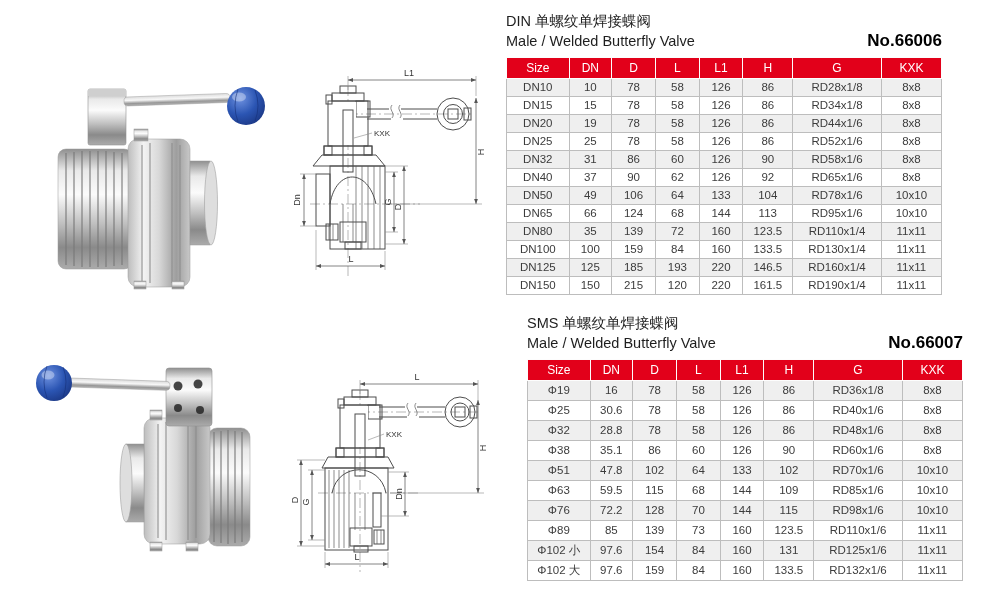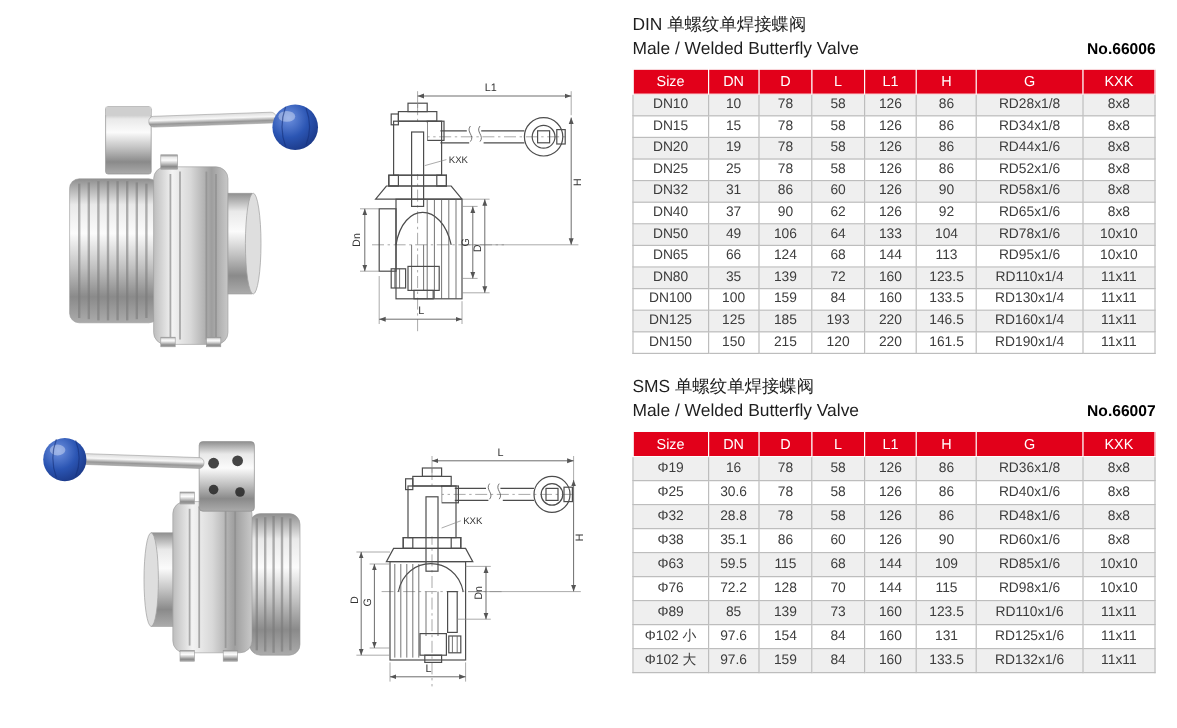--- a/index.html
+++ b/index.html
@@ -4,21 +4,21 @@
 <style>
   html,body{margin:0;padding:0;background:#fff;}
   .page{position:relative;width:981px;height:607px;background:#fff;overflow:hidden;
         font-family:"Liberation Sans","DejaVu Sans",sans-serif;color:#222;}
   .abs{position:absolute;}
   
   .spec{width:436px;}
   .title-cn{font-size:14.5px;line-height:19px;color:#1e1e1e;}
   .title-row{display:flex;justify-content:space-between;align-items:baseline;
              font-size:14.5px;line-height:19px;color:#1e1e1e;gap:45px;}
-  .model{font-weight:bold;font-size:13px;color:#000;}
+  .model{font-weight:bold;font-size:17px;color:#000;}
   table.spec-table{margin-top:6px;border-collapse:collapse;width:100%;text-align:center;
                    color:#3c3c3c;table-layout:fixed;}
   table.spec-table th{background:var(--header-red,#e2001a);color:#fff;font-size:12px;
                       font-weight:400;padding:2px 1px;border:1px solid #fdfdfd;line-height:16px;}
   table.spec-table td{font-size:11.5px;border:1px solid #bdbdbd;padding:1px 1px;}
   table.spec-table tbody tr:nth-child(odd){background:var(--row-stripe,#efefef);}
   table.spec-table th:nth-child(1){width:14.5%}
   table.spec-table th:nth-child(2){width:9.6%}
   table.spec-table th:nth-child(3){width:10%}
   table.spec-table th:nth-child(4){width:9.9%}
@@ -210,21 +210,21 @@
         <text class="dimtxt" transform="rotate(-90 113,155)" x="113" y="155" text-anchor="middle">D</text>
 
         <line class="ext" x1="28" y1="178" x2="28" y2="218"></line>
         <line class="ext" x1="97" y1="199" x2="97" y2="218"></line>
         <line class="dim" x1="28" y1="214" x2="97" y2="214" marker-start="url(#arr)" marker-end="url(#arr)"></line>
         <text class="dimtxt" x="63" y="210" text-anchor="middle">L</text>
       </g>
     </svg>
   </div>
 
-  <div class="abs spec" style="left:527px;top:12px">
+  <div class="abs spec" style="left:506px;top:12px">
     <div class="title-cn">DIN 单螺纹单焊接蝶阀</div>
     <div class="title-row">
       <span>Male / Welded Butterfly Valve</span>
       <span class="model">No.66006</span>
     </div>
     <table class="spec-table t-din">
         <thead>
           <tr>
             <th>Size</th>
             <th>DN</th>
@@ -543,20 +543,30 @@
             <td>Φ38</td>
             <td>35.1</td>
             <td>86</td>
             <td>60</td>
             <td>126</td>
             <td>90</td>
             <td>RD60x1/6</td>
             <td>8x8</td>
           </tr>
           <tr>
+            <td>Φ51</td>
+            <td>47.8</td>
+            <td>102</td>
+            <td>64</td>
+            <td>133</td>
+            <td>102</td>
+            <td>RD70x1/6</td>
+            <td>10x10</td>
+          </tr>
+          <tr>
             <td>Φ63</td>
             <td>59.5</td>
             <td>115</td>
             <td>68</td>
             <td>144</td>
             <td>109</td>
             <td>RD85x1/6</td>
             <td>10x10</td>
           </tr>
           <tr>

